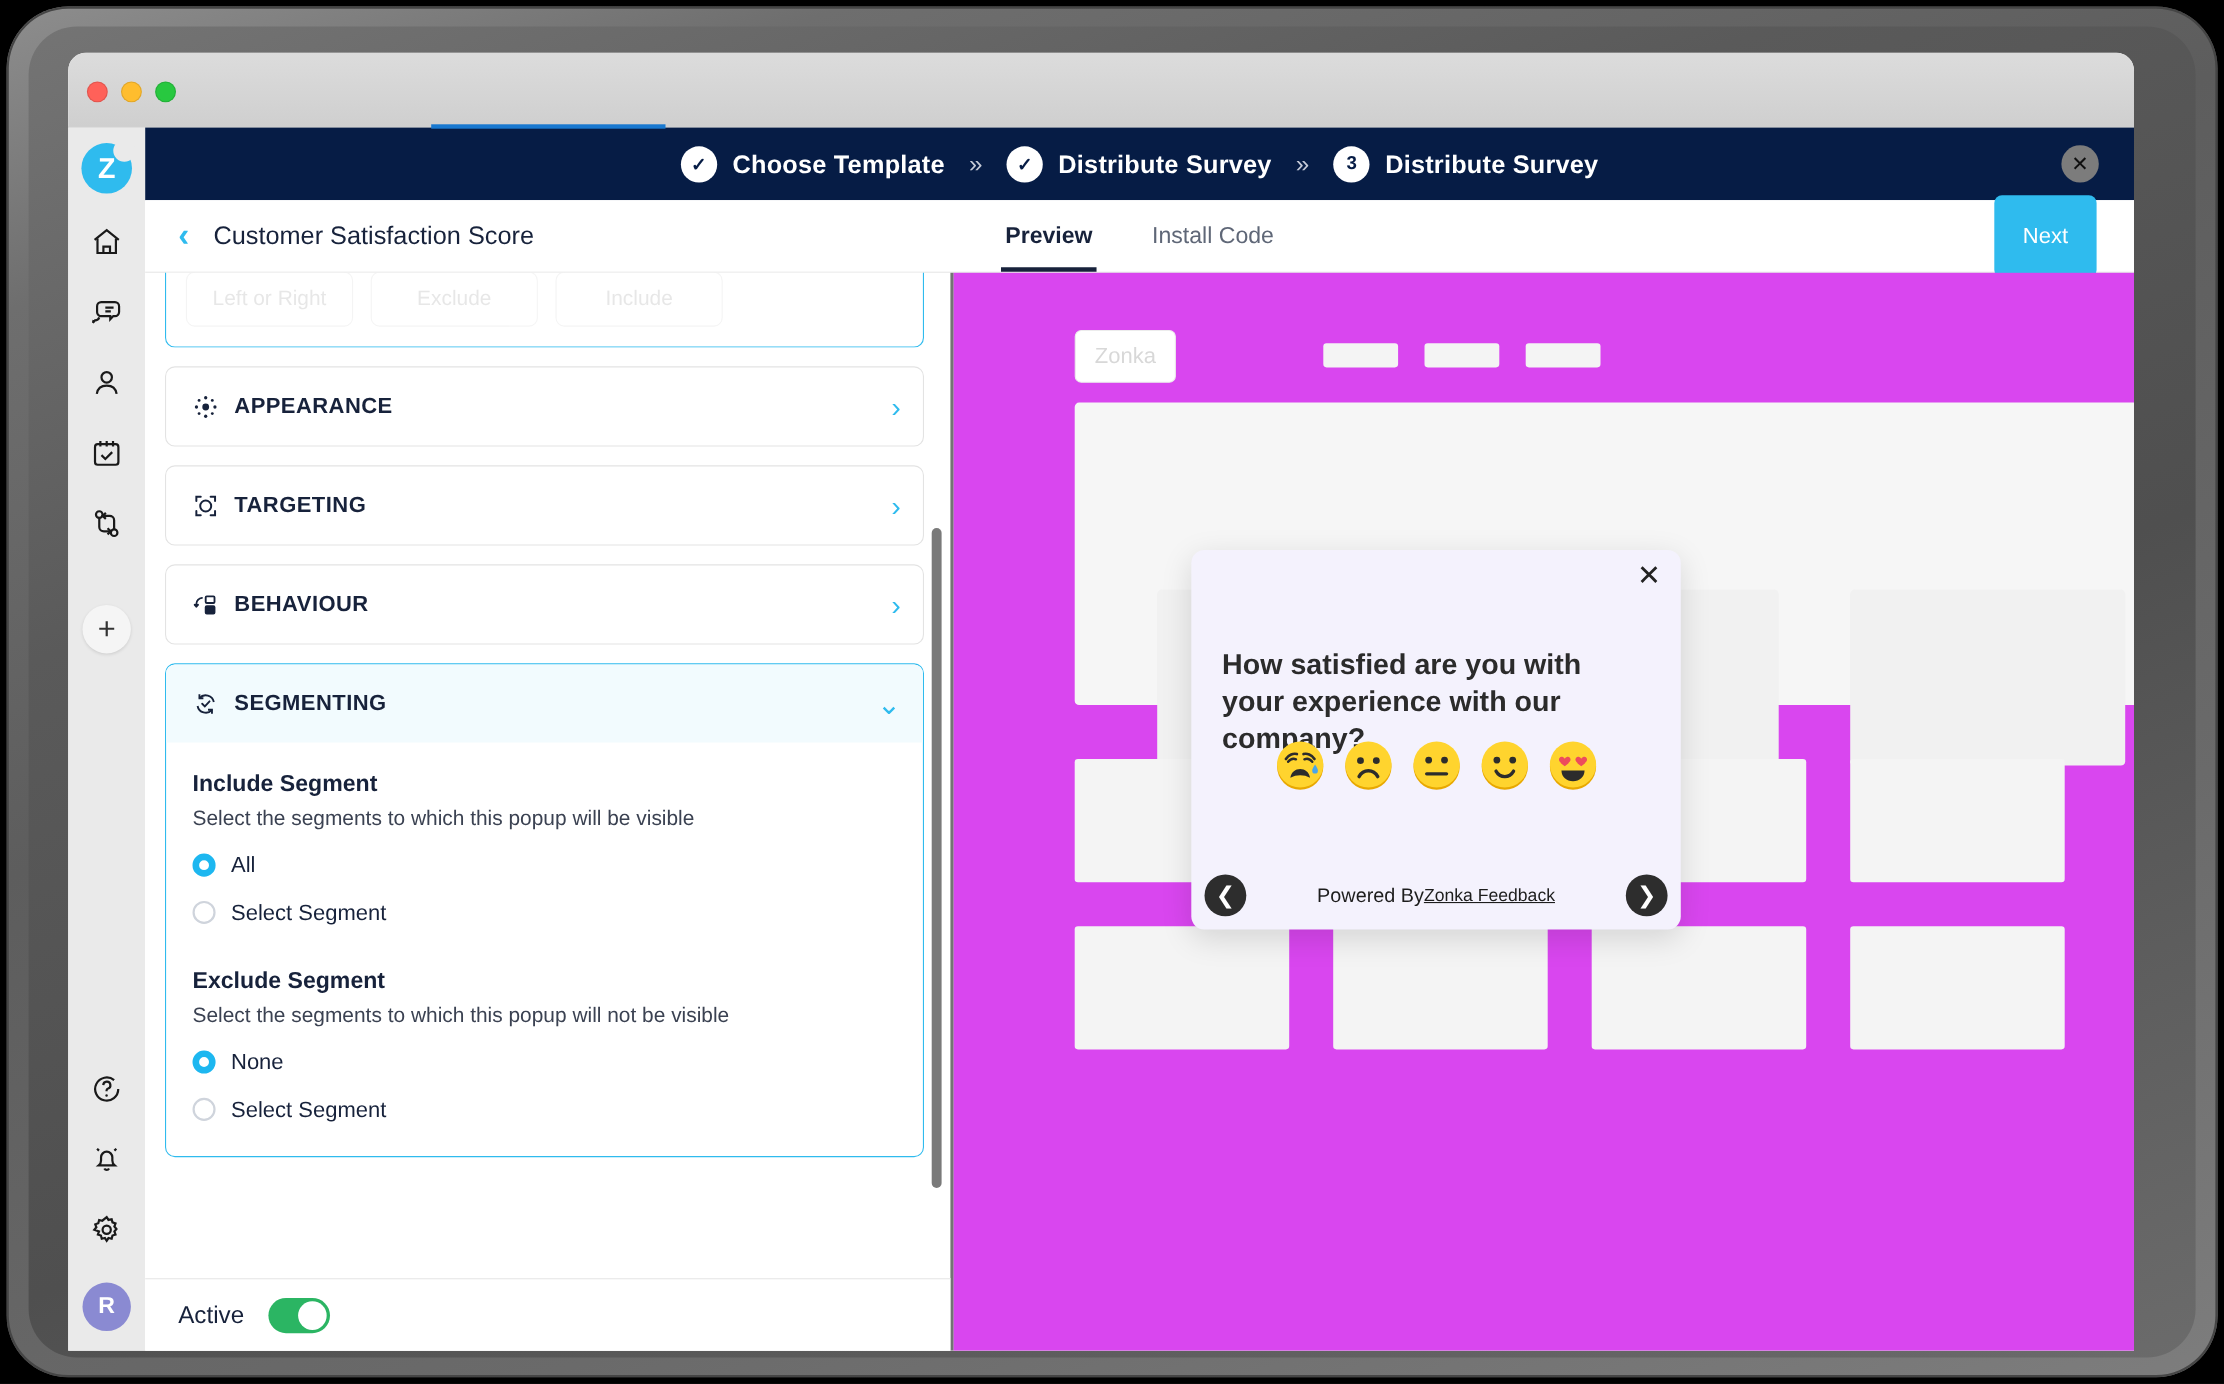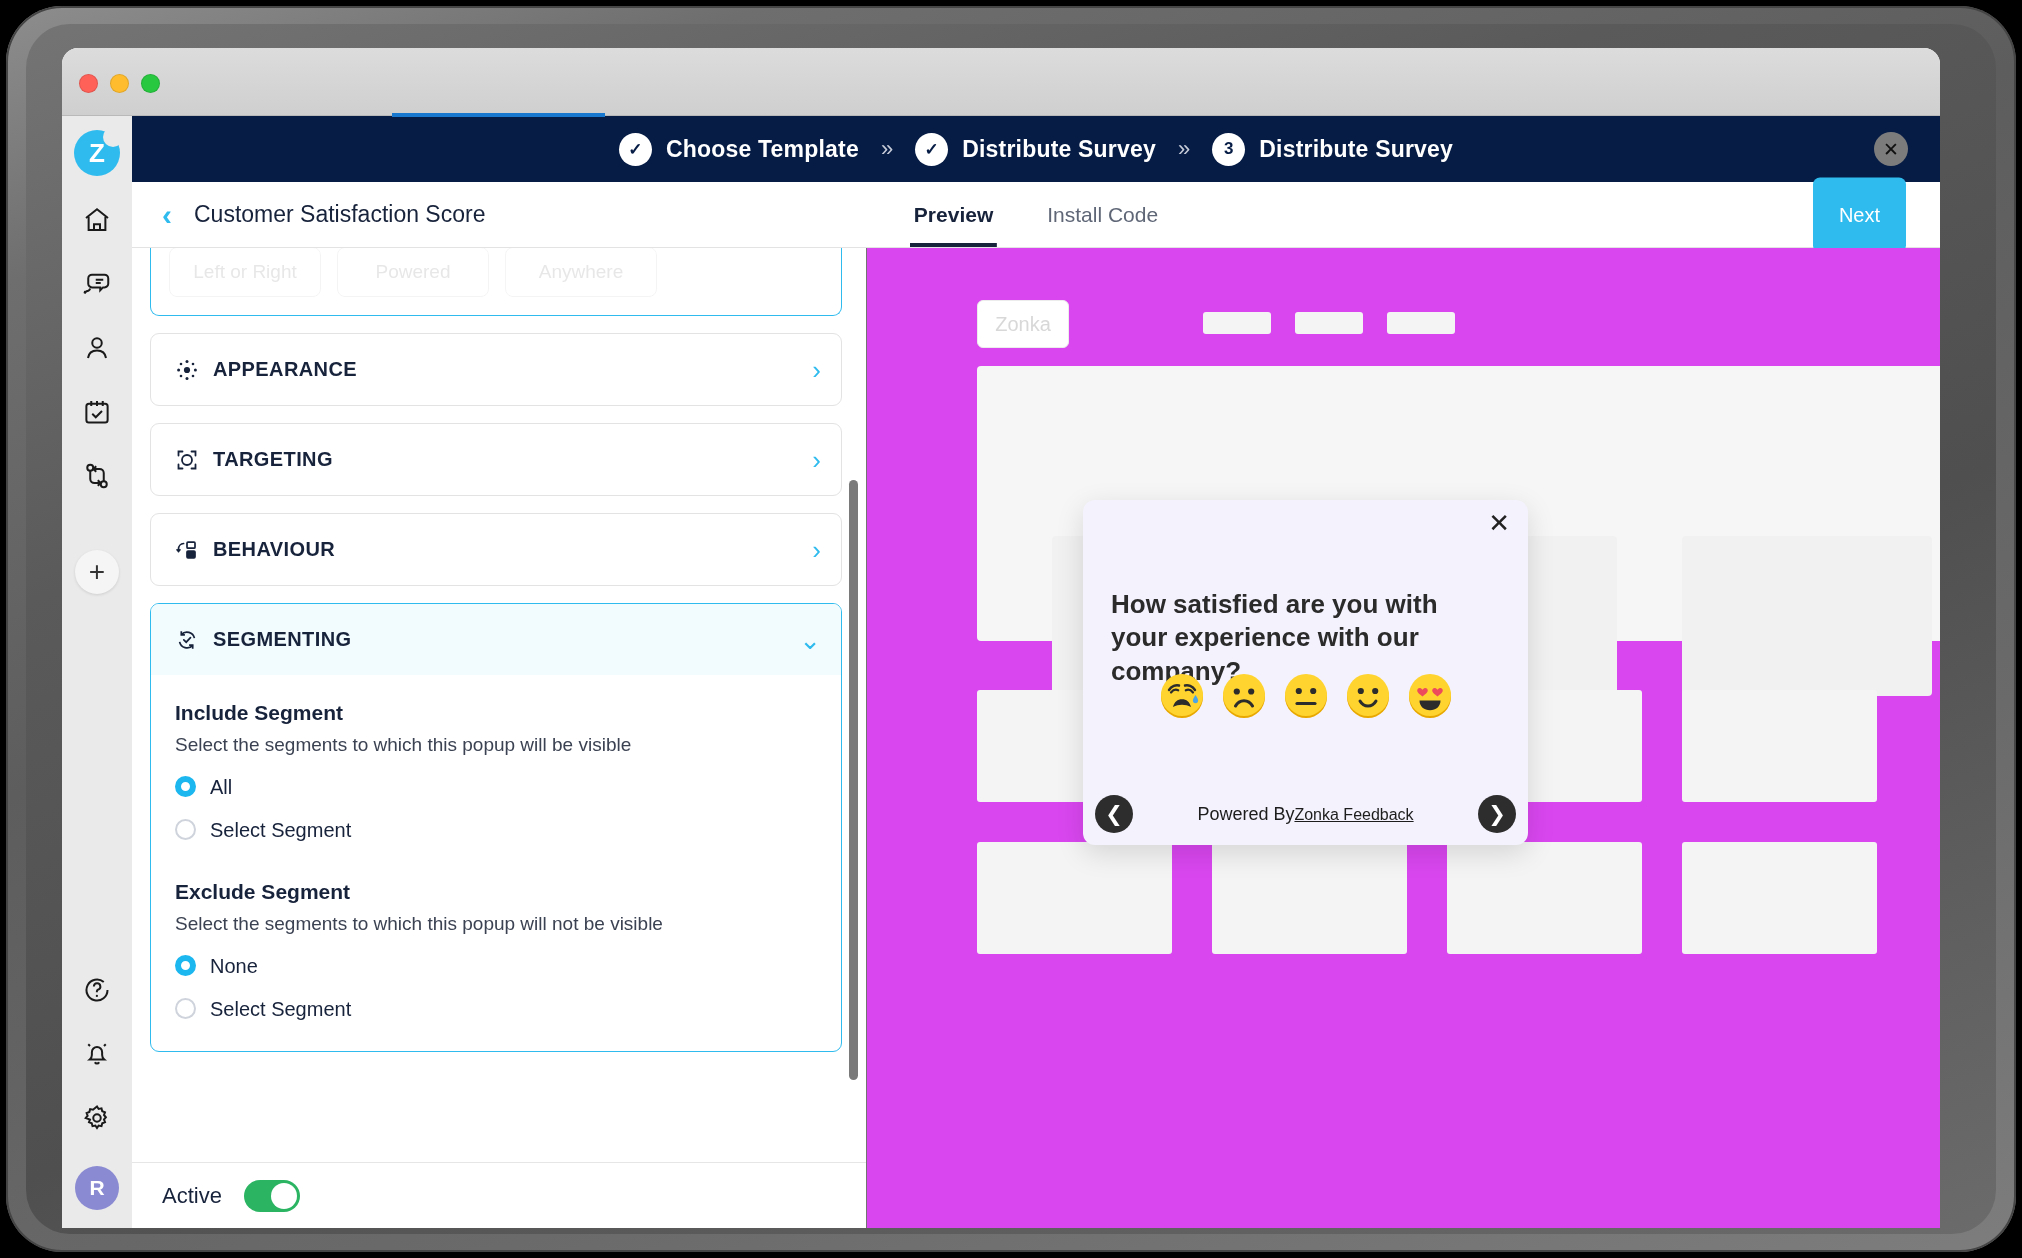--- a/index.html
+++ b/index.html
@@ -146,21 +146,21 @@
     padding:26px 26px; font-size:20px; cursor:pointer;
     font-family:"Liberation Sans",sans-serif;
   }
 
   
   #content { flex:1; display:flex; min-height:0; }
 
   
   #settings-panel {
     width: 735px; flex:none; position:relative;
-    background:#fff; border-right:1px solid #737373;
+    background:#fff; border-right:3px solid #737373;
     display:flex; flex-direction:column; min-height:0;gap:24px;
   }
   #settings-scroll {
     flex:1; overflow:hidden; position:relative; padding: 0 24px 0 18px;
   }
   #panel-scrollbar {
     position:absolute; right:8px; top:232px; width:9px; height:600px;
     background:#7a7a7a; border-radius:5px; cursor:pointer;
   }
   .sec-card {
@@ -391,22 +391,22 @@
         </div>
 
         <div id="content">
 
           <div id="settings-panel">
             <div id="settings-scroll">
 
               <div class="sec-card partial">
                 <div class="pos-btn-row">
                   <div class="pos-btn">Left or Right</div>
-                  <div class="pos-btn">Powered</div>
-                  <div class="pos-btn">Anywhere</div>
+                  <div class="pos-btn">Exclude</div>
+                  <div class="pos-btn">Include</div>
                 </div>
               </div>
 
               <div class="sec-card">
                 <div class="sec-head">
                   <span class="sec-icon">
                     <svg width="24" height="24" viewBox="0 0 24 24" fill="#17223b">
                       <circle cx="12" cy="12" r="3.1"></circle>
                       <circle cx="12" cy="3.6" r="1.5"></circle>
                         <circle cx="12" cy="20.4" r="1.5"></circle>

